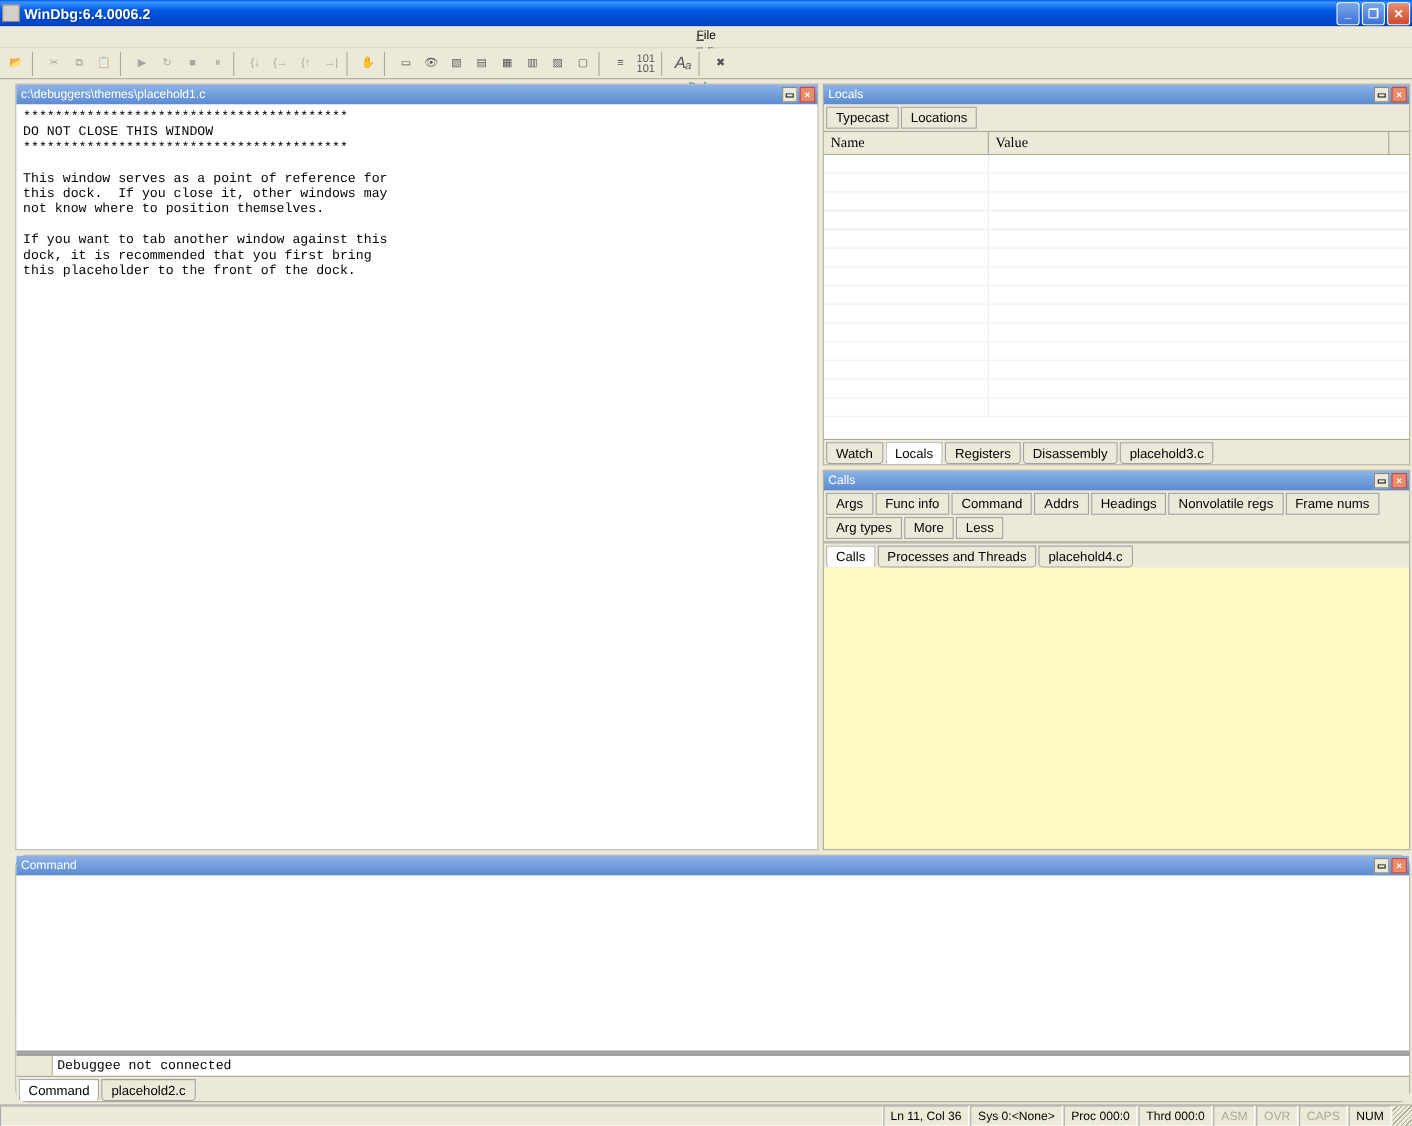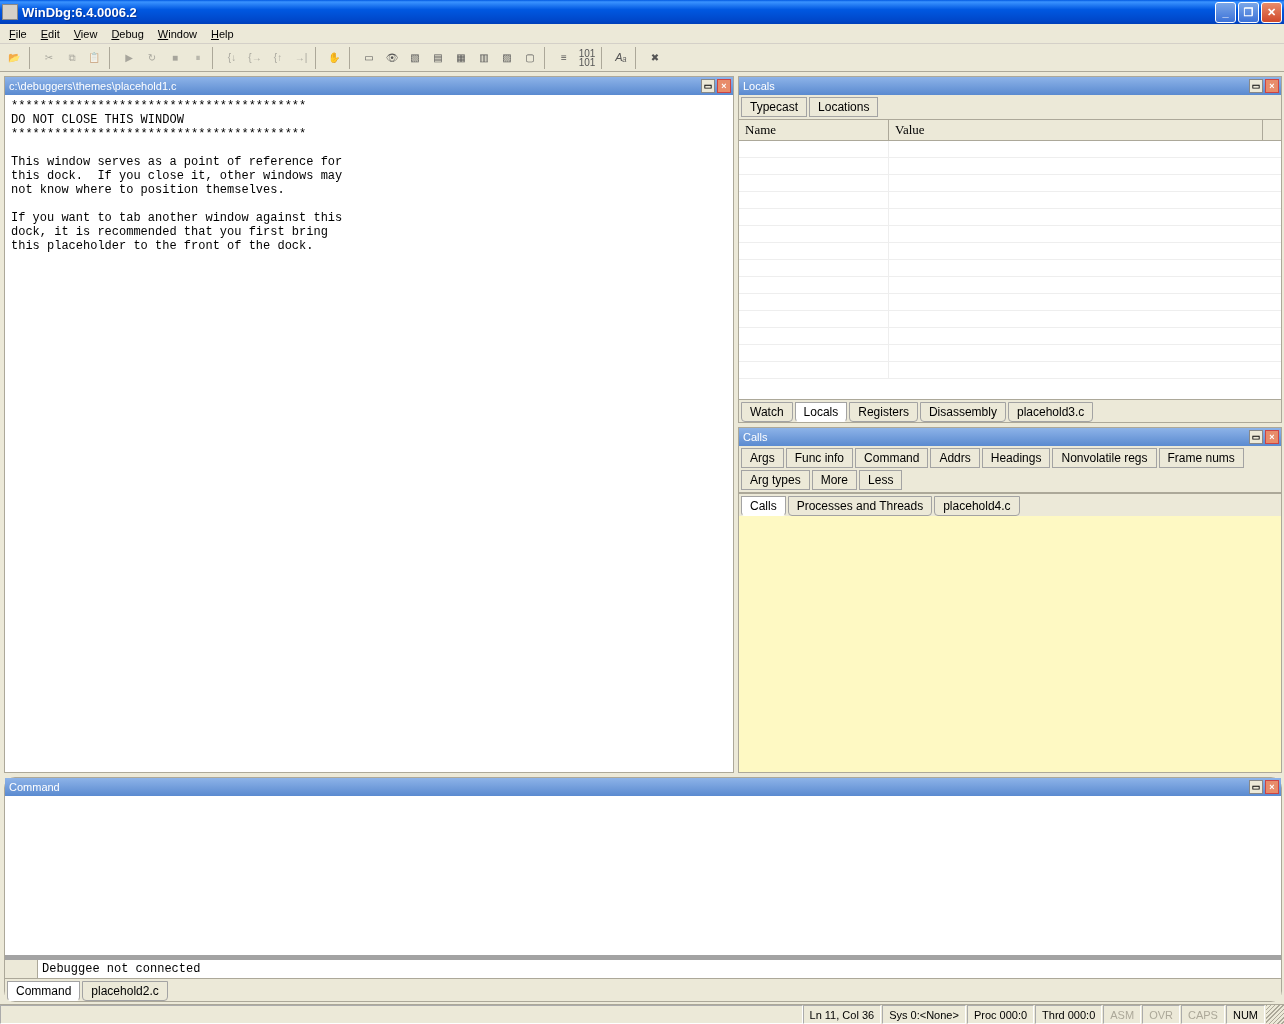--- a/index.html
+++ b/index.html
@@ -34,20 +34,21 @@
 }
 .win-min, .win-max { background: linear-gradient(to bottom,#7ba7e8,#3c72d8); color:#fff; }
 .win-close { background: linear-gradient(to bottom,#e88c6a,#d0492b); color:#fff; }
 .menubar {
   background: #ece9d8;
   height: 20px;
   display: flex;
   align-items: center;
   padding: 0 2px;
   border-bottom: 1px solid #d4d0c8;
+  flex-direction: column;
 }
 .menubar span { padding: 2px 7px; cursor: default; }
 .menubar u { text-decoration: underline; }
 .toolbar {
   background: #ece9d8;
   height: 28px;
   display: flex;
   align-items: center;
   padding: 2px 4px;
   gap: 1px;
@@ -61,21 +62,21 @@
   color: #555;
 }
 .tbtn.dis { opacity: 0.45; }
 .tsep { width: 6px; height: 22px; border-left: 1px solid #aca899; margin: 0 2px; }
 .maingrid {
   flex: 1;
   display: grid;
   grid-template-columns: 730px 1fr;
   grid-template-rows: 1fr 225px;
   gap: 4px;
-  padding: 4px 2px 2px 4px;
+  padding: 4px 2px 2px 14px;
 }
 .pane {
   display: flex;
   flex-direction: column;
   border: 1px solid #aca899;
   background: #fff;
   min-height: 0;
 }
 .pane.source { grid-row: 1 / 2; grid-column: 1; }
 .pane.rightcol { grid-row: 1 / 2; grid-column: 2; display: flex; flex-direction: column; gap: 4px; background: transparent; border: none; }
@@ -265,21 +266,21 @@
     <div class="tbtn" style="font-size: 10px; white-space: pre; line-height: 9px;">▤</div>
     <div class="tbtn" style="font-size: 10px; white-space: pre; line-height: 9px;">▦</div>
     <div class="tbtn" style="font-size: 10px; white-space: pre; line-height: 9px;">▥</div>
     <div class="tbtn" style="font-size: 10px; white-space: pre; line-height: 9px;">▨</div>
     <div class="tbtn" style="font-size: 10px; white-space: pre; line-height: 9px;">▢</div>
     <div class="tsep"></div>
     <div class="tbtn" style="font-size: 10px; white-space: pre; line-height: 9px;">≡</div>
     <div class="tbtn" style="font-size: 10px; white-space: pre; line-height: 9px;">101
 101</div>
     <div class="tsep"></div>
-    <div class="tbtn" style="font-size: 11px; white-space: pre; line-height: 9px; font-style: italic;">Aₐ</div>
+    <div class="tbtn" style="font-size: 15px; white-space: pre; line-height: 9px; font-style: italic;">Aₐ</div>
     <div class="tsep"></div>
     <div class="tbtn" style="font-size: 10px; white-space: pre; line-height: 9px;">✖</div>
   </div>
 
 <div class="maingrid">
 
   <div class="pane source">
     <div class="pane-titlebar">
       <div class="pt-text">c:\debuggers\themes\placehold1.c</div>
       <div class="pt-btn">▭</div>

